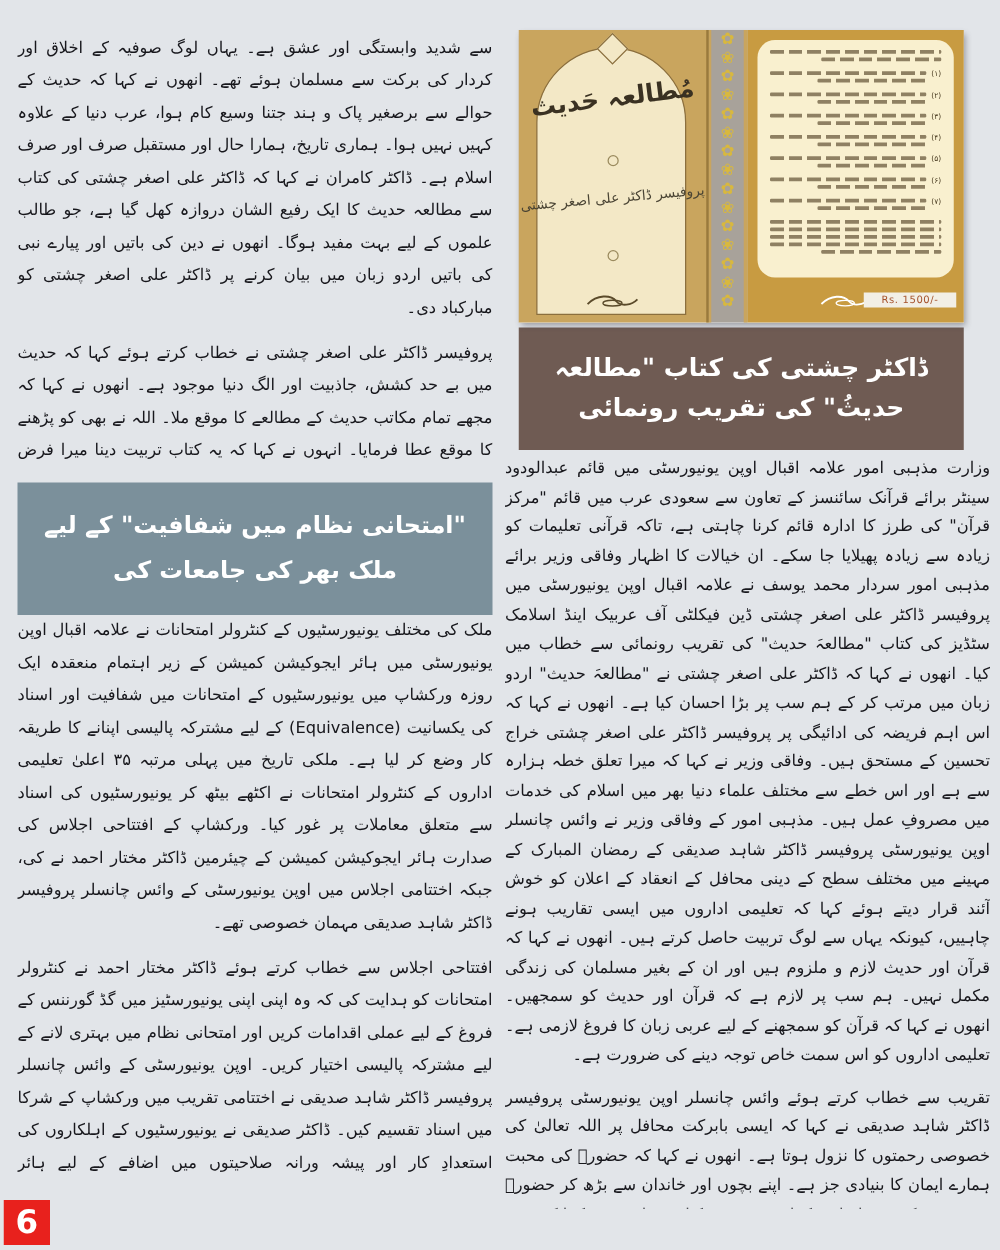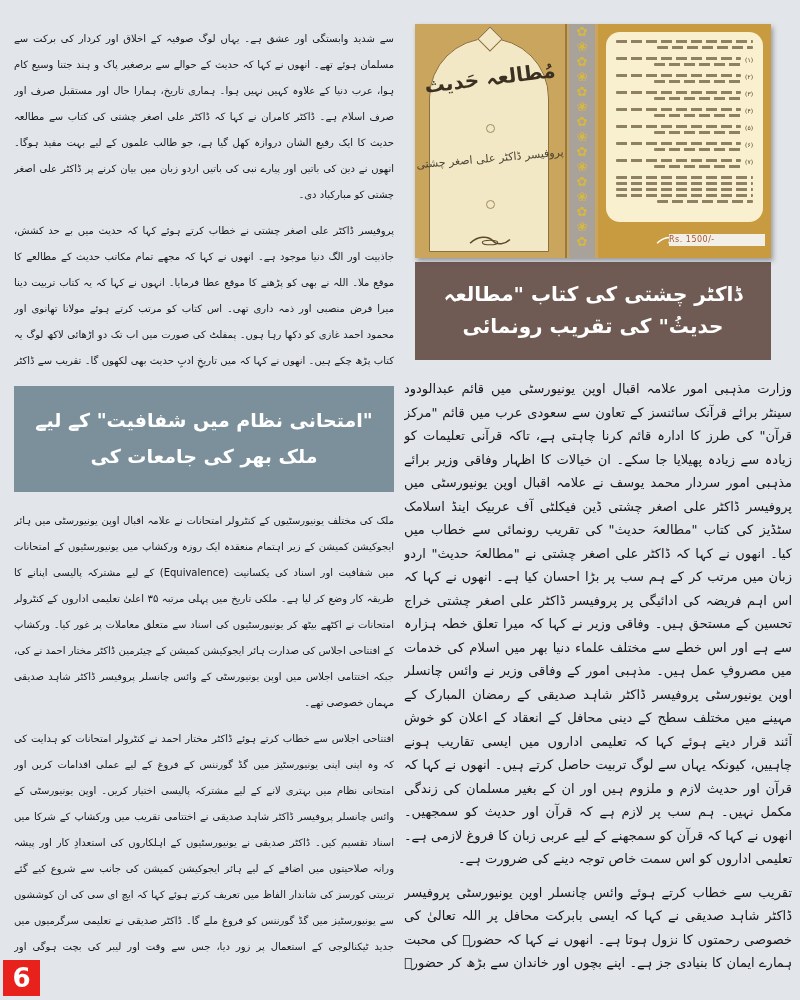--- a/index.html
+++ b/index.html
@@ -6,24 +6,24 @@
   body{
     width:800px;height:1000px;position:relative;overflow:hidden;
     background:#e2e5e9;
     font-family:"DejaVu Sans",sans-serif;
   }
   
   .urdu{direction:rtl;unicode-bidi:plaintext;color:#17171c;text-align:justify;}
   .col{position:absolute;}
   .col-left{left:14px;top:26px;width:380px;}
   .col-right{left:404px;top:24px;width:388px;}
-  .article p{margin:0 0 10px 0;font-size:10px;line-height:26px;}
+  .article p{margin:0 0 10px 0;font-size:13px;line-height:26px;}
   .clip-top{height:346px;overflow:hidden;}
-  .clip-bottom{height:452px;overflow:hidden;margin-top:16px;}
-  .clip-right{height:604px;overflow:hidden;margin-top:17px;}
+  .clip-bottom{height:452px;overflow:hidden;}
+  .clip-right{height:604px;overflow:hidden;margin-top:3px;}
   .col-right .article p{font-size:13px;line-height:23.5px;}
   
   .pullquote{
     margin-top:14px;background:#7b909b;color:#ffffff;
     padding:16px 10px 18px 10px;text-align:center;
   }
   .pullquote .pq-line{font-size:19px;line-height:36px;font-weight:bold;direction:rtl;}
   
   .pagenum{
     position:absolute;left:3px;top:960px;width:37px;height:36px;
@@ -86,23 +86,23 @@
     height:2.5px;margin:0 0 3.5px 0;border-radius:1px;
     background:repeating-linear-gradient(90deg,#6b5b3e 0 11px,rgba(0,0,0,0) 11px 15px);
     opacity:.75;
   }
   .mline.short{width:70%;margin-right:0;margin-left:auto;}
   .back-bottom{
     position:absolute;left:0;bottom:0;width:100%;height:34px;
   }
   .back-logo{position:absolute;left:50%;transform:translateX(-70%);bottom:6px;}
   .price-tag{
-    position:absolute;right:6px;bottom:12px;width:96px;height:12px;
+    position:absolute;right:6px;bottom:12px;width:74px;height:12px;
     background:#f2efe6;color:#a5522c;font-size:8px;line-height:12px;
-    letter-spacing:.5px;
+    text-align:center;letter-spacing:.5px;
   }
   
   .caption-bar{
     margin-left:11px;width:356px;margin-top:4px;background:#6f5b53;
     color:#ffffff;text-align:center;padding:16px 6px 18px 6px;box-sizing:border-box;
   }
   .caption-bar .cap{font-size:20px;font-weight:bold;line-height:32px;direction:rtl;}
 </style>
 </head>
 <body>

